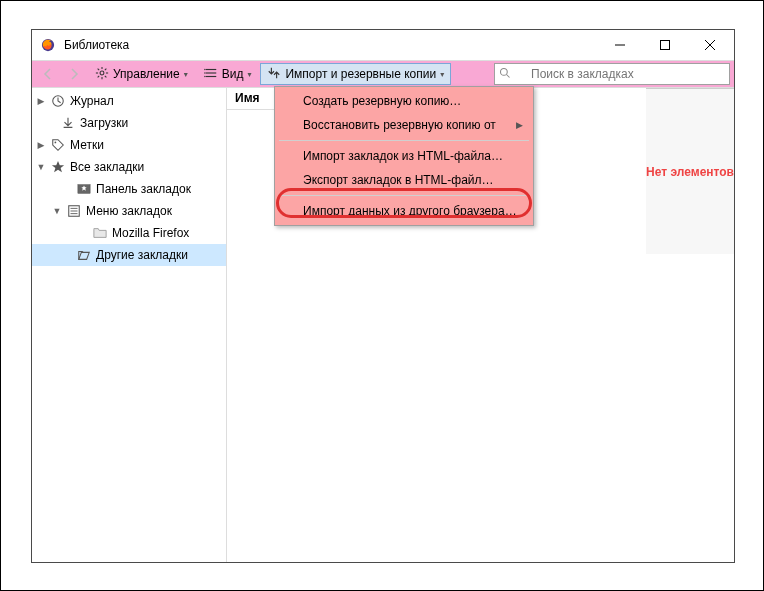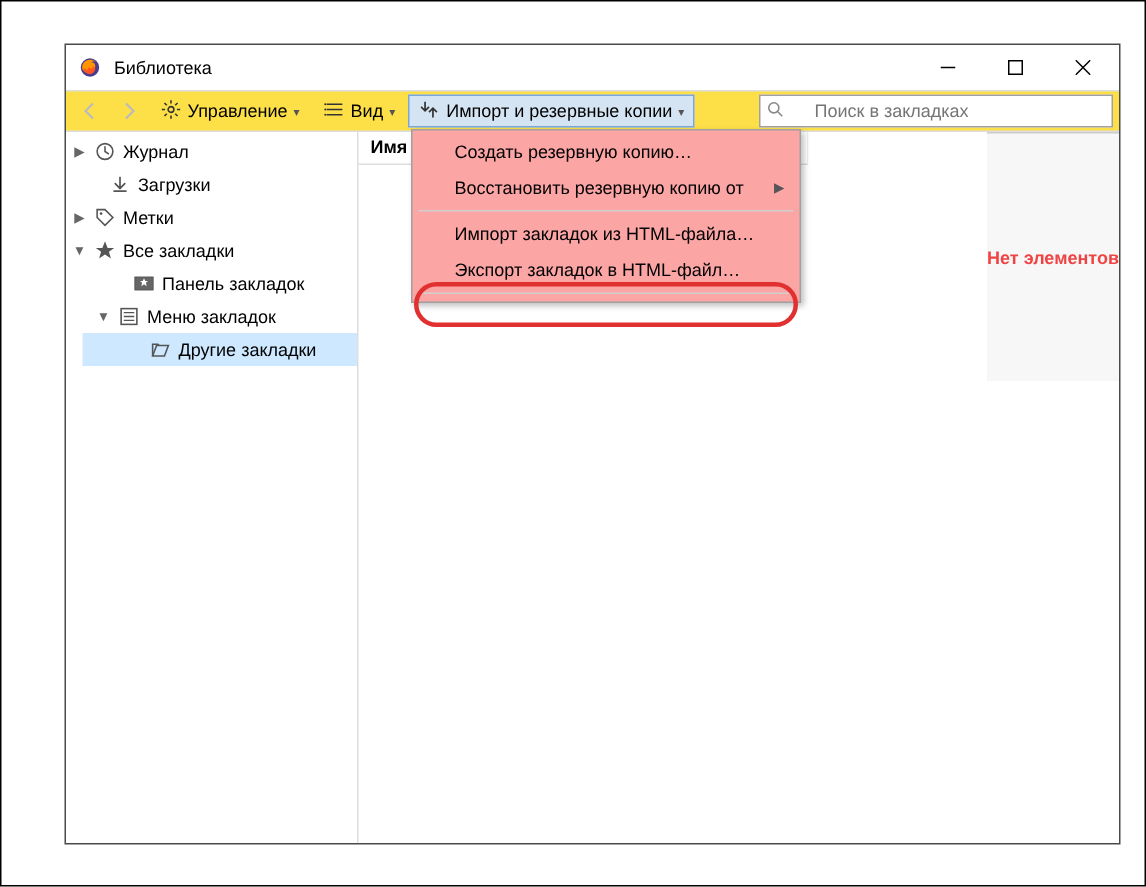--- a/index.html
+++ b/index.html
@@ -1,33 +1,33 @@
 <!DOCTYPE html>
 <html><head>
 <meta charset="utf-8">
 <style>
 * { box-sizing: border-box; margin: 0; padding: 0; font-family: "Segoe UI", Tahoma, sans-serif; font-size: 12px; }
 body { background: #fff; width: 764px; height: 591px; position: relative; overflow: hidden; border: 1px solid #000; }
-.window { position: absolute; left: 42px; top: 28px; width: 704px; height: 534px; background: #fff; border: 1px solid #4a4a4a; display: flex; flex-direction: column; }
+.window { position: absolute; left: 30px; top: 28px; width: 704px; height: 534px; background: #fff; border: 1px solid #4a4a4a; display: flex; flex-direction: column; }
 .titlebar { height: 30px; background: #fff; display: flex; align-items: center; padding: 0 2px 0 8px; }
 .titlebar .appicon { width: 16px; height: 16px; margin-right: 8px; display: flex; align-items: center; justify-content: center; }
 .titlebar .title { flex: 1; color: #000; }
 .titlebar .winbtns { display: flex; }
 .titlebar .winbtn { width: 45px; height: 30px; display: flex; align-items: center; justify-content: center; color: #000; }
-.toolbar { height: 28px; background: #fde047; border-top: 1px solid #ddd; border-bottom: 1px solid #ddd; display: flex; align-items: center; padding: 0 4px; gap: 2px; }
+.toolbar { height: 28px; background: #f9a8d4; border-top: 1px solid #ddd; border-bottom: 1px solid #ddd; display: flex; align-items: center; padding: 0 4px; gap: 2px; }
 .navbtn { width: 24px; height: 22px; display: flex; align-items: center; justify-content: center; color: #aaa; }
 .toolbtn { height: 22px; padding: 0 6px; display: flex; align-items: center; gap: 4px; border: 1px solid transparent; }
 .toolbtn.open { background: #d5e4f3; border: 1px solid #7aa7d8; }
 .toolbtn .caret { font-size: 8px; color: #555; }
 .searchbox { margin-left: auto; width: 236px; height: 22px; border: 1px solid #a0a0a0; background: #fff; display: flex; align-items: center; padding: 0 4px; gap: 20px; }
 .searchbox input { border: none; outline: none; flex: 1; font-size: 12px; color: #555; background: transparent; }
 .body { flex: 1; display: flex; min-height: 0; }
 .sidebar { width: 195px; border-right: 1px solid #ddd; padding-top: 2px; overflow: hidden; }
 .treeitem { height: 22px; display: flex; align-items: center; gap: 4px; padding-left: var(--indent, 4px); }
-.treeitem.sel { background: #cde8ff; margin-left: 11px; }
+.treeitem.sel { background: #cde8ff; }
 .treeitem .twisty { width: 10px; font-size: 9px; color: #666; display: flex; justify-content: center; }
 .treeitem .ticon { width: 16px; display: flex; align-items: center; justify-content: center; color: #555; }
 .main { flex: 1; display: flex; flex-direction: row; font-weight: bold; }
 .colheaders { height: 22px; border-bottom: 1px solid #ddd; display: flex; }
 .colheaders .col { padding: 3px 8px; border-right: 1px solid #eee; }
 .content { flex: 1; background: #fff; }
 .detailpane { height: 166px; border-top: 1px solid #ccc; background: #f7f7f7; display: flex; align-items: center; justify-content: center; color: #ef4444; }
 .dropdown { position: absolute; left: 273px; top: 85px; width: 260px; background: #fca5a5; border: 1px solid #a0a0a0; box-shadow: 2px 2px 4px rgba(0,0,0,0.25); padding: 2px; }
 .menuitem { height: 24px; display: flex; align-items: center; padding: 0 22px 0 26px; position: relative; white-space: nowrap; }
 .menuitem .sub { position: absolute; right: 8px; font-size: 9px; color: #555; }
@@ -186,20 +186,29 @@
         <span class="ticon">
             <svg class="svgicon" viewBox="0 0 16 16">
               <rect x="2" y="2" width="12" height="12" fill="none" stroke="#555" stroke-width="1.2"></rect>
               <line x1="4" y1="5" x2="12" y2="5" stroke="#555"></line>
               <line x1="4" y1="8" x2="12" y2="8" stroke="#555"></line>
               <line x1="4" y1="11" x2="12" y2="11" stroke="#555"></line>
             </svg>
           </span>
         <span>Меню закладок</span>
       </div>
+      <div class="treeitem" style="--indent:46px">
+        <span class="twisty"></span>
+        <span class="ticon">
+            <svg class="svgicon" viewBox="0 0 16 16">
+              <path d="M1 4 L1 13 L15 13 L15 5 L7 5 L6 3 L1 3 Z" fill="#e8e8e8" stroke="#999" stroke-width="1"></path>
+            </svg>
+          </span>
+        <span>Mozilla Firefox</span>
+      </div>
       <div class="treeitem sel" style="--indent:30px">
         <span class="twisty"></span>
         <span class="ticon">
             <svg class="svgicon" viewBox="0 0 16 16">
               <path d="M2 13 L5 5 L14 5 L11 13 Z" fill="none" stroke="#555" stroke-width="1.2"></path>
               <path d="M2 13 L2 4 L6 4 L7 5" fill="none" stroke="#555" stroke-width="1.2"></path>
             </svg>
           </span>
         <span>Другие закладки</span>
       </div>
@@ -226,15 +235,18 @@
     <span class="sub">▶</span>
   </div>
   <div class="menusep"></div>
   <div class="menuitem">
     <span>Импорт закладок из HTML-файла…</span>
   </div>
   <div class="menuitem">
     <span>Экспорт закладок в HTML-файл…</span>
   </div>
   <div class="menusep"></div>
+  <div class="menuitem">
+    <span><span>Им</span><span class="underline">п</span><span>орт данных из другого браузера…</span></span>
+  </div>
 </div>
 
 <div class="highlight-ring" style="left:275px; top:187px; width:256px; height:30px;"></div>
 
 </body></html>

